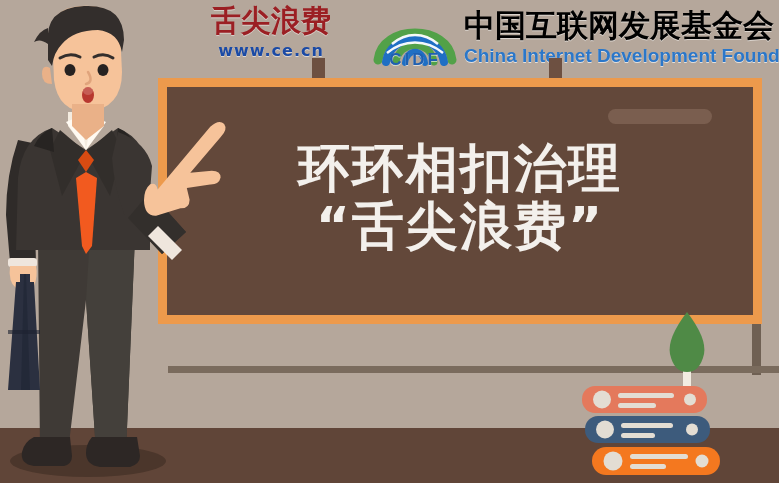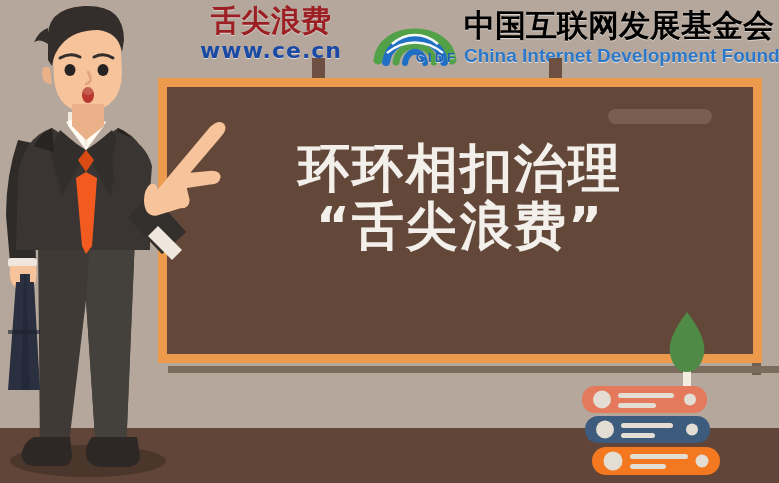--- a/index.html
+++ b/index.html
@@ -25,21 +25,21 @@
 
   
   .bracket{
     position:absolute;width:13px;height:22px;background:#6d5041;top:58px;
   }
   .bracket.b1{left:312px;}
   .bracket.b2{left:549px;}
 
   .board-frame{
     position:absolute;left:158px;top:78px;
-    width:604px;height:285px;
+    width:604px;height:246px;
     background:#ed9a4c;
     box-sizing:border-box;
     padding:9px;
   }
   .board-face{
     width:100%;height:100%;
     background:#63483a;
     position:relative;
     overflow:hidden;
   }
@@ -77,35 +77,35 @@
   .logo-ce .cn{
     display:block;
     font-family:"DejaVu Sans","Liberation Sans",sans-serif;
     font-weight:700;font-size:30px;color:#9b1f23;
     letter-spacing:0px;line-height:34px;
     text-shadow:0 1px 0 rgba(255,255,255,.45);
   }
   .logo-ce .url{
     display:block;
     font-family:"DejaVu Sans","Liberation Sans",sans-serif;
-    font-weight:700;font-size:22px;color:#1b4aa5;
+    font-weight:700;font-size:16px;color:#1b4aa5;
     letter-spacing:1px;line-height:26px;
     text-shadow:0 1px 0 rgba(255,255,255,.55);
   }
 
   .logo-cidf{
     position:absolute;left:372px;top:3px;width:406px;height:70px;
   }
   .cidf-mark{
     position:absolute;left:0px;top:2px;width:86px;height:66px;
   }
   .cidf-abbr{
-    position:absolute;left:0px;top:47px;width:86px;text-align:right;
+    position:absolute;left:0px;top:47px;width:86px;text-align:center;
     font-family:"Liberation Sans",sans-serif;font-weight:700;
-    font-size:13px;color:#2060b0;letter-spacing:3px;
+    font-size:17px;color:#2060b0;letter-spacing:3px;
     text-shadow:0 1px 0 rgba(255,255,255,.6);
   }
   .cidf-cn{
     position:absolute;left:92px;top:2px;
     font-family:"DejaVu Sans","Liberation Sans",sans-serif;
     font-weight:700;font-size:31px;color:#000000;letter-spacing:0px;
     text-shadow:0 1px 0 rgba(255,255,255,.5);
     white-space:nowrap;
   }
   .cidf-en{

